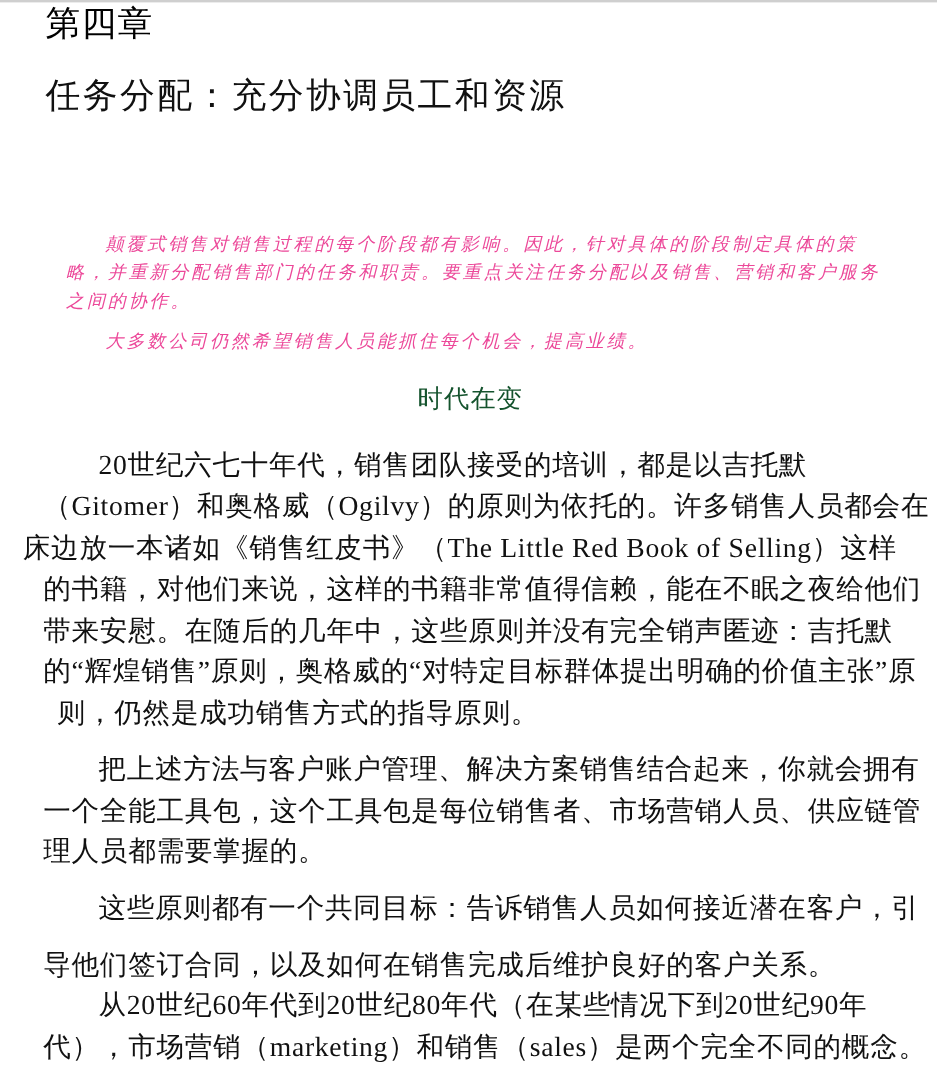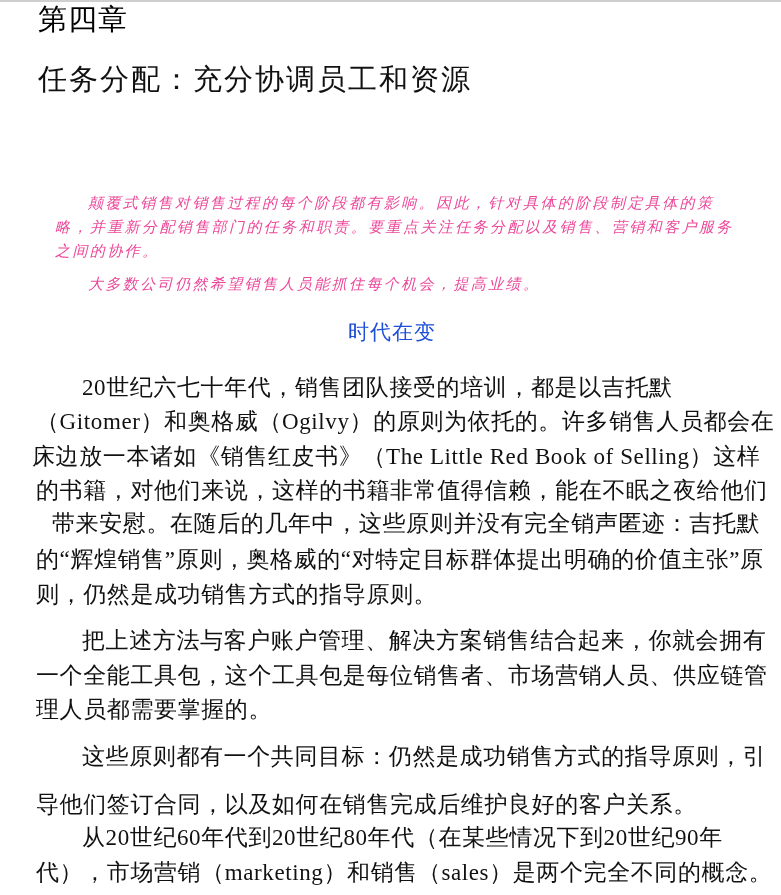--- a/index.html
+++ b/index.html
@@ -44,21 +44,21 @@
       font-family: "DejaVu Serif", "Liberation Serif", serif;
       font-style: italic;
       font-size: 15px;
       letter-spacing: 2.4px;
       color: #ec4899;
     }
     .section-heading {
       left: 348px; top: 322px;
       font-size: 21px;
       letter-spacing: 1px;
-      color: #1d4ed8;
+      color: #14532d;
     }
     .body-text {
       font-family: "Liberation Serif", "DejaVu Serif", serif;
       font-size: 23px;
       letter-spacing: 0.6px;
       color: #111;
     }
   </style>
 </head>
 <body>
@@ -73,34 +73,34 @@
   <div class="line epigraph" style="left:55px; top:220px;">略，并重新分配销售部门的任务和职责。要重点关注任务分配以及销售、营销和客户服务</div>
   <div class="line epigraph" style="left:55px; top:244px;">之间的协作。</div>
   <div class="line epigraph" style="left:88px; top:277px;">大多数公司仍然希望销售人员能抓住每个机会，提高业绩。</div>
 </div>
 
 <div class="line section-heading">时代在变</div>
 
 <div>
   <div class="line body-text" style="left:82px; top:376px;">20世纪六七十年代，销售团队接受的培训，都是以吉托默</div>
   <div class="line body-text" style="left:36px; top:410px;">（Gitomer）和奥格威（Ogilvy）的原则为依托的。许多销售人员都会在</div>
-  <div class="line body-text" style="left:32px; top:445px;">床边放一本诸如《销售红皮书》（The Little Red Book of Selling）这样</div>
+  <div class="line body-text" style="left:19px; top:445px;">床边放一本诸如《销售红皮书》（The Little Red Book of Selling）这样</div>
   <div class="line body-text" style="left:36px; top:479px;">的书籍，对他们来说，这样的书籍非常值得信赖，能在不眠之夜给他们</div>
-  <div class="line body-text" style="left:52px; top:514px;font-family:Liberation Mono, monospace;">带来安慰。在随后的几年中，这些原则并没有完全销声匿迹：吉托默</div>
+  <div class="line body-text" style="left:36px; top:514px;">带来安慰。在随后的几年中，这些原则并没有完全销声匿迹：吉托默</div>
   <div class="line body-text" style="left:36px; top:548px;">的“辉煌销售”原则，奥格威的“对特定目标群体提出明确的价值主张”原</div>
-  <div class="line body-text" style="left:36px; top:583px;text-align:right;">则，仍然是成功销售方式的指导原则。</div>
+  <div class="line body-text" style="left:48px; top:583px;text-align:right;">则，仍然是成功销售方式的指导原则。</div>
 </div>
 
 <div>
   <div class="line body-text" style="left:82px; top:629px;">把上述方法与客户账户管理、解决方案销售结合起来，你就会拥有</div>
   <div class="line body-text" style="left:36px; top:664px;">一个全能工具包，这个工具包是每位销售者、市场营销人员、供应链管</div>
   <div class="line body-text" style="left:36px; top:698px;">理人员都需要掌握的。</div>
 </div>
 
 <div>
-  <div class="line body-text" style="left:82px; top:745px;">这些原则都有一个共同目标：仍然是成功销售方式的指导原则，引</div>
+  <div class="line body-text" style="left:82px; top:745px;">这些原则都有一个共同目标：告诉销售人员如何接近潜在客户，引</div>
   <div class="line body-text" style="left:36px; top:753px;margin-top:40px;">导他们签订合同，以及如何在销售完成后维护良好的客户关系。</div>
 </div>
 
 <div>
   <div class="line body-text" style="left:82px; top:826px;">从20世纪60年代到20世纪80年代（在某些情况下到20世纪90年</div>
   <div class="line body-text" style="left:36px; top:861px;">代），市场营销（marketing）和销售（sales）是两个完全不同的概念。</div>
 </div>
 
 </body></html>

